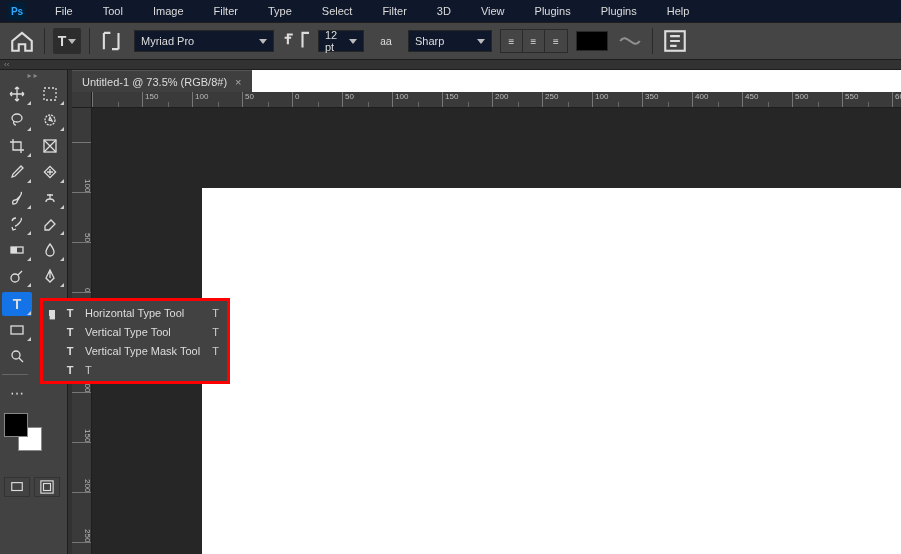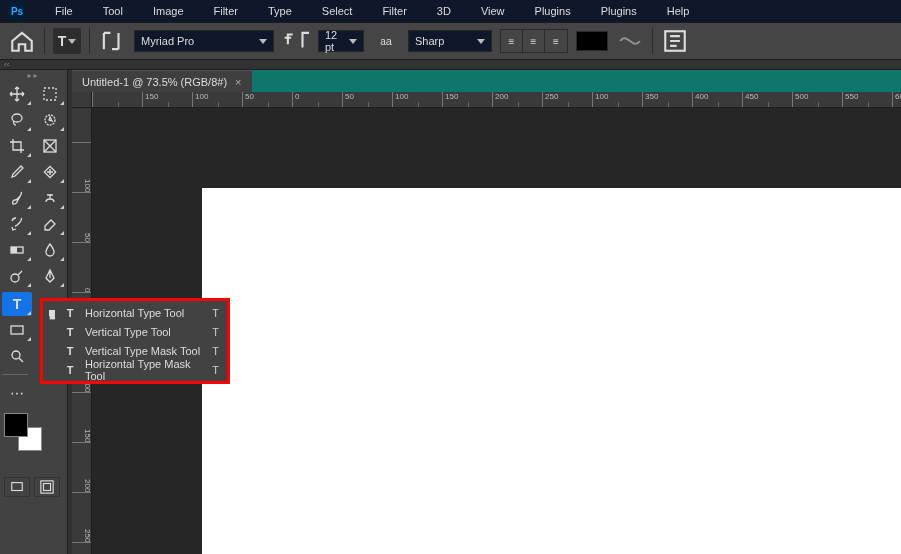--- a/index.html
+++ b/index.html
@@ -12,21 +12,21 @@
 .ob-btn.sel{background:#2d2d2d}
 .ob-sep{width:1px;height:26px;background:#2a2a2a}
 .ob-dd{height:22px;background:#0f172a;border:1px solid #262626;display:flex;align-items:center;padding:0 6px;gap:0}
 .ob-dd .chev{margin-left:auto}
 .align-group{display:flex;border:1px solid #2a2a2a}
 .align-btn{width:22px;height:22px;display:flex;align-items:center;justify-content:center;border-right:1px solid #2a2a2a;font-size:10px}
 .align-btn:last-child{border-right:none}
 .color-well{width:32px;height:20px;background:#000;border:1px solid #2a2a2a}
 .chev{width:0;height:0;border-left:4px solid transparent;border-right:4px solid transparent;border-top:5px solid #bbb}
 .collapse-bar{height:10px;background:#323232;display:flex;align-items:center;padding-left:4px;font-size:8px;color:#888;border-bottom:1px solid #1e1e1e}
-.tabbar{position:absolute;left:72px;top:70px;right:0;height:22px;background:#0f766e;display:flex}
+.tabbar{position:absolute;left:72px;top:70px;right:0;height:22px;background:#ffffff;display:flex}
 .tab{background:#3f3f3f;height:22px;display:flex;align-items:center;padding:0 10px;gap:8px;border-top:1px solid #555}
 .tab-close{color:#aaa;font-size:11px}
 .ruler-h{position:absolute;left:92px;top:92px;right:0;height:16px;background:#3a3a3a;border-bottom:1px solid #1e1e1e;display:flex;overflow:hidden}
 .ruler-h .tick{width:50px;height:16px;border-left:1px solid #777;font-size:8px;color:#bbb;padding-left:2px;flex-shrink:0;position:relative}
 .ruler-h .tick::after{content:"";position:absolute;left:25px;top:10px;width:1px;height:6px;background:#666}
 .ruler-v{position:absolute;left:72px;top:92px;width:20px;bottom:0;background:#3a3a3a;border-right:1px solid #1e1e1e;display:flex;flex-direction:column;overflow:hidden}
 .ruler-v .tick{height:50px;width:20px;border-top:1px solid #777;font-size:8px;color:#bbb;writing-mode:vertical-rl;text-orientation:mixed;padding-top:2px;flex-shrink:0;display:flex;align-items:flex-start;justify-content:flex-end}
 .ruler-corner{position:absolute;left:72px;top:92px;width:20px;height:16px;background:#3a3a3a;border-right:1px solid #1e1e1e;border-bottom:1px solid #1e1e1e;z-index:2}
 .canvas-area{position:absolute;left:92px;top:108px;right:0;bottom:0;background:#262626;overflow:hidden}
 .canvas{position:absolute;left:110px;top:80px;width:700px;height:500px;background:#fff}
@@ -330,16 +330,15 @@
     </div>
     <div class="fly-item">
       <span class="fly-dot">■</span>
       <span class="fly-icon">T</span>
       <span class="fly-label">Vertical Type Mask Tool</span>
       <span class="fly-key">T</span>
     </div>
     <div class="fly-item">
       <span class="fly-dot">■</span>
       <span class="fly-icon">T</span>
-      <span class="fly-label">Horizontal Type Mask Tool</span>
       <span class="fly-key">T</span>
     </div>
   </div>
 
 </body></html>

